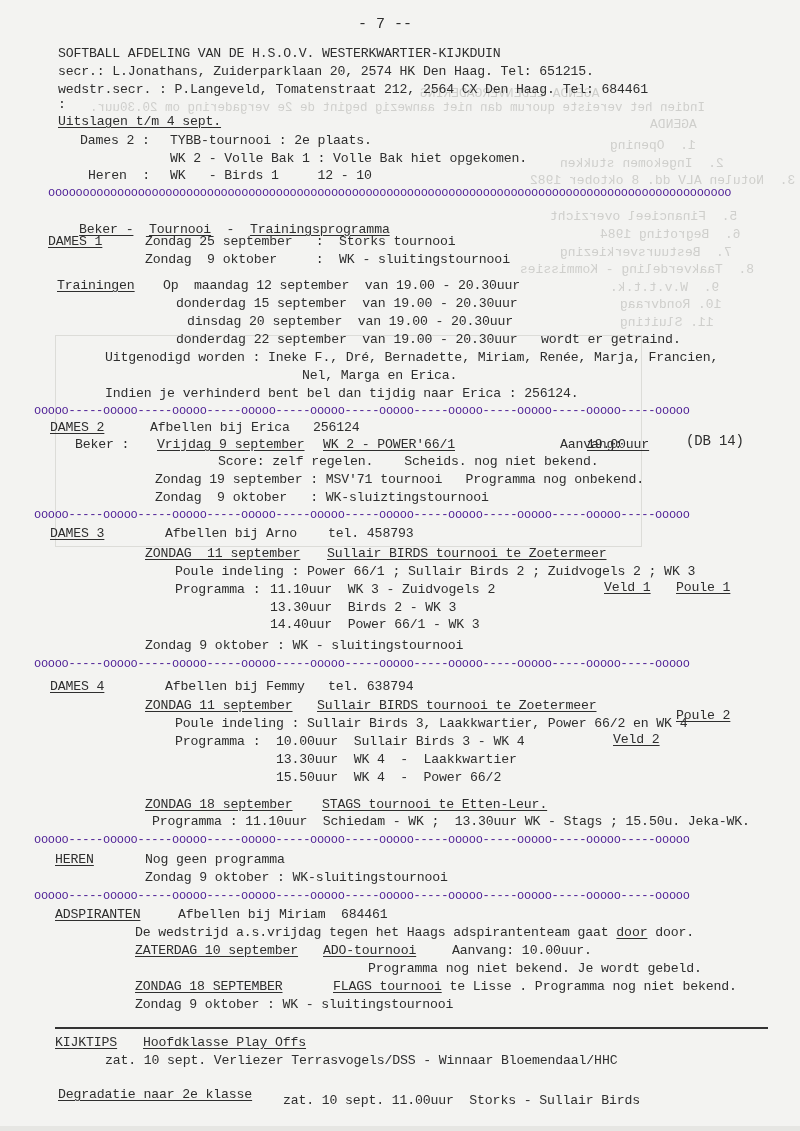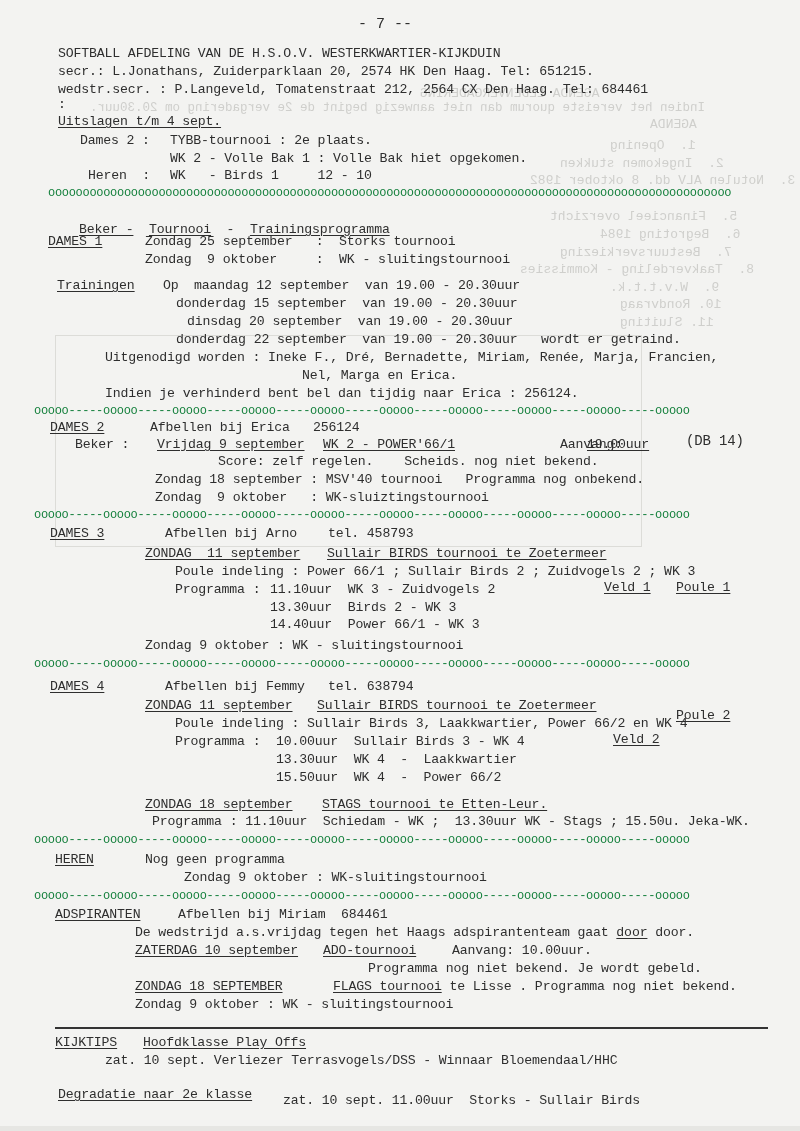--- a/index.html
+++ b/index.html
@@ -8,21 +8,21 @@
     background: #f3f3f1;
     font-family: "Liberation Mono", "DejaVu Sans Mono", monospace;
     color: #2e2e2e;
   }
   .page { position: absolute; inset: 0; }
   .ln {
     position: absolute; white-space: pre; font-size: 13.2px; line-height: 16px;
     letter-spacing: -0.15px;
   }
   .u { text-decoration: underline; text-underline-offset: 2px; }
-  .sep { font-size: 12px; letter-spacing: -0.3px; color: #15803d; }
+  .sep { font-size: 12px; letter-spacing: -0.3px; color: #4c1d95; }
   .ghost {
     position: absolute; white-space: pre; font-size: 13px; line-height: 17px;
     color: #cfcfcc; transform: scaleX(-1); transform-origin: center;
     font-family: "Liberation Mono", monospace;
   }
   .ghost-box { position: absolute; border: 1px solid #dcdcd8; }
   .hr { position: absolute; height: 1.5px; background: #333; }
   .pagenum { position: absolute; font-size: 15px; white-space: pre; }
 </style>
 </head>
@@ -84,21 +84,21 @@
 
   <div class="ln u" style="left:50px; top:420px;">DAMES 2</div>
   <div class="ln" style="left:150px; top:420px;">Afbellen bij Erica   256124</div>
   <div class="ln" style="left:75px; top:437px;">Beker :</div>
   <div class="ln u" style="left:157px; top:437px;">Vrijdag 9 september</div>
   <div class="ln u" style="left:323px; top:437px;">WK 2 - POWER'66/1</div>
   <div class="ln" style="left:512px; top:437px;margin-left:48px;">Aanvang:</div>
   <div class="ln u" style="left:587px; top:437px;">19.00uur</div>
   <div class="ln" style="left:686px; top:433px; font-size:14px;">(DB 14)</div>
   <div class="ln" style="left:218px; top:454px;">Score: zelf regelen.    Scheids. nog niet bekend.</div>
-  <div class="ln" style="left:155px; top:472px;">Zondag 18 september : MSV'40 tournooi   Programma nog onbekend.</div>
+  <div class="ln" style="left:155px; top:472px;">Zondag 19 september : MSV'71 tournooi   Programma nog onbekend.</div>
   <div class="ln" style="left:155px; top:490px;">Zondag  9 oktober   : WK-sluiztingstournooi</div>
 
   <div class="ln sep" style="left:34px; top:507px;">ooooo-----ooooo-----ooooo-----ooooo-----ooooo-----ooooo-----ooooo-----ooooo-----ooooo-----ooooo</div>
 
   <div class="ln u" style="left:50px; top:526px;text-decoration:underline;">DAMES 3</div>
   <div class="ln" style="left:165px; top:526px;">Afbellen bij Arno    tel. 458793</div>
   <div class="ln u" style="left:145px; top:546px;">ZONDAG  11 september</div>
   <div class="ln u" style="left:327px; top:546px;">Sullair BIRDS tournooi te Zoetermeer</div>
   <div class="ln" style="left:175px; top:564px;">Poule indeling : Power 66/1 ; Sullair Birds 2 ; Zuidvogels 2 ; WK 3</div>
   <div class="ln" style="left:175px; top:582px;">Programma :</div>
@@ -123,21 +123,21 @@
   <div class="ln u" style="left:604px; top:732px;margin-left:9px;">Veld 2</div>
   <div class="ln u" style="left:676px; top:708px;">Poule 2</div>
   <div class="ln u" style="left:145px; top:797px;">ZONDAG 18 september</div>
   <div class="ln u" style="left:322px; top:797px;">STAGS tournooi te Etten-Leur.</div>
   <div class="ln" style="left:152px; top:814px;">Programma : 11.10uur  Schiedam - WK ;  13.30uur WK - Stags ; 15.50u. Jeka-WK.</div>
 
   <div class="ln sep" style="left:34px; top:832px;">ooooo-----ooooo-----ooooo-----ooooo-----ooooo-----ooooo-----ooooo-----ooooo-----ooooo-----ooooo</div>
 
   <div class="ln u" style="left:55px; top:852px;">HEREN</div>
   <div class="ln" style="left:145px; top:852px;">Nog geen programma</div>
-  <div class="ln" style="left:145px; top:870px;margin-left:39px;">Zondag 9 oktober : WK-sluitingstournooi</div>
+  <div class="ln" style="left:145px; top:870px;">Zondag 9 oktober : WK-sluitingstournooi</div>
 
   <div class="ln sep" style="left:34px; top:888px;">ooooo-----ooooo-----ooooo-----ooooo-----ooooo-----ooooo-----ooooo-----ooooo-----ooooo-----ooooo</div>
 
   <div class="ln u" style="left:55px; top:907px;">ADSPIRANTEN</div>
   <div class="ln" style="left:178px; top:907px;">Afbellen bij Miriam  684461</div>
   <div class="ln" style="left:135px; top:925px;"><span>De wedstrijd a.s.vrijdag tegen het Haags adspirantenteam gaat </span><span class="u">door</span><span> door.</span></div>
   <div class="ln u" style="left:135px; top:943px;">ZATERDAG 10 september</div>
   <div class="ln u" style="left:323px; top:943px;">ADO-tournooi</div>
   <div class="ln" style="left:452px; top:943px;">Aanvang: 10.00uur.</div>
   <div class="ln" style="left:368px; top:961px;">Programma nog niet bekend. Je wordt gebeld.</div>

